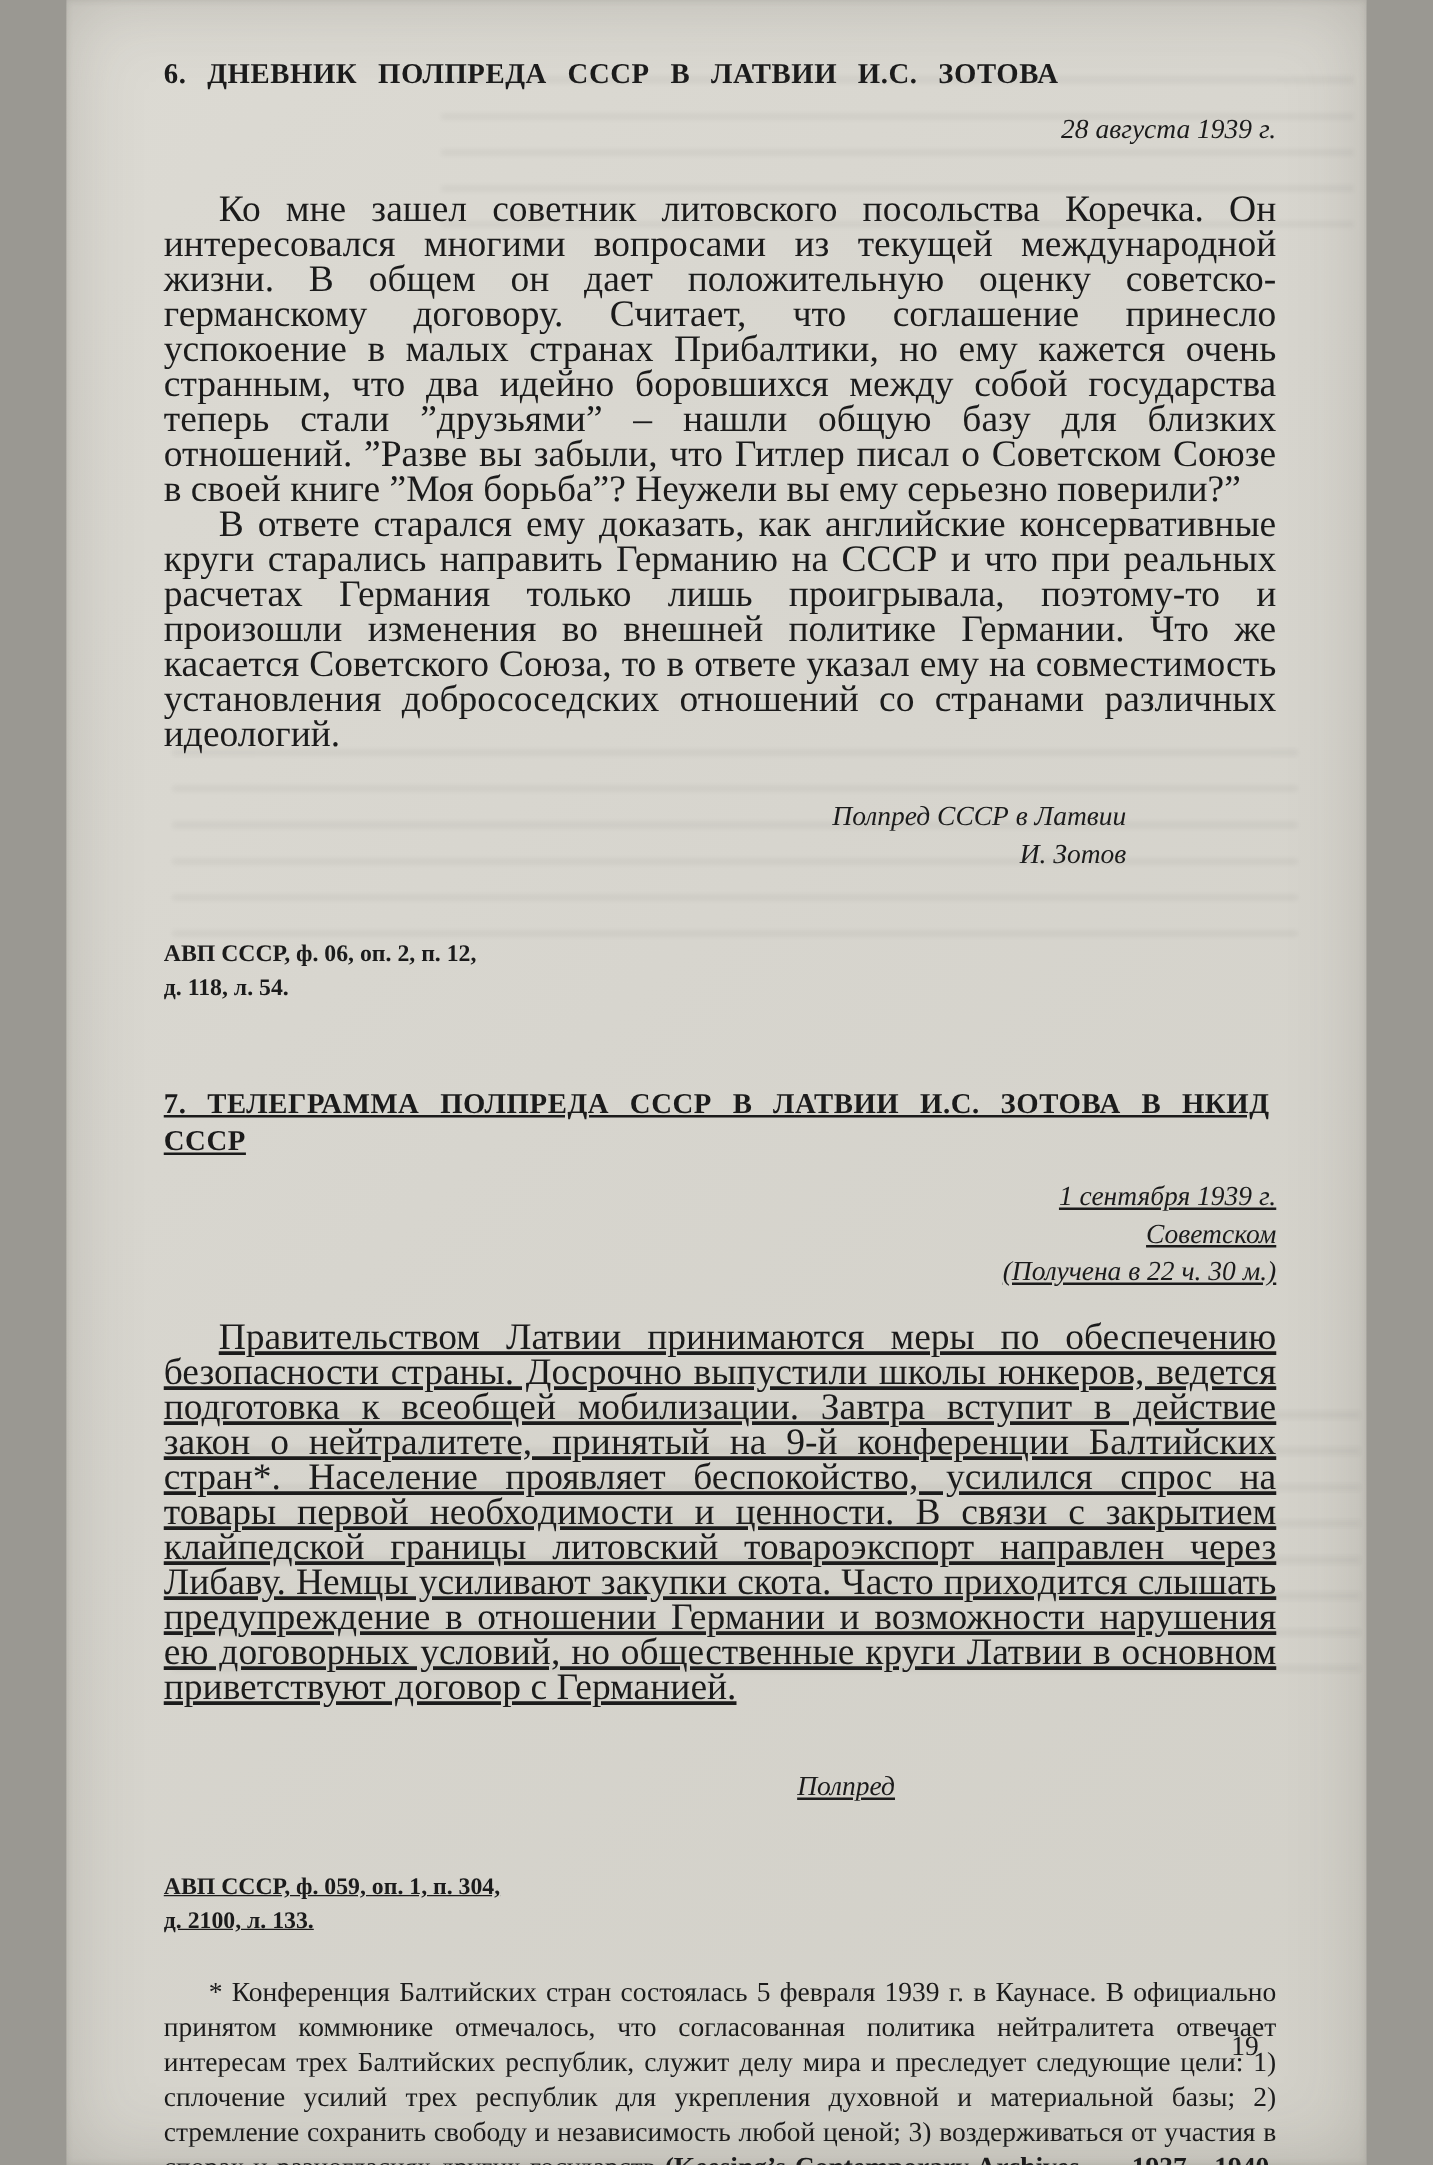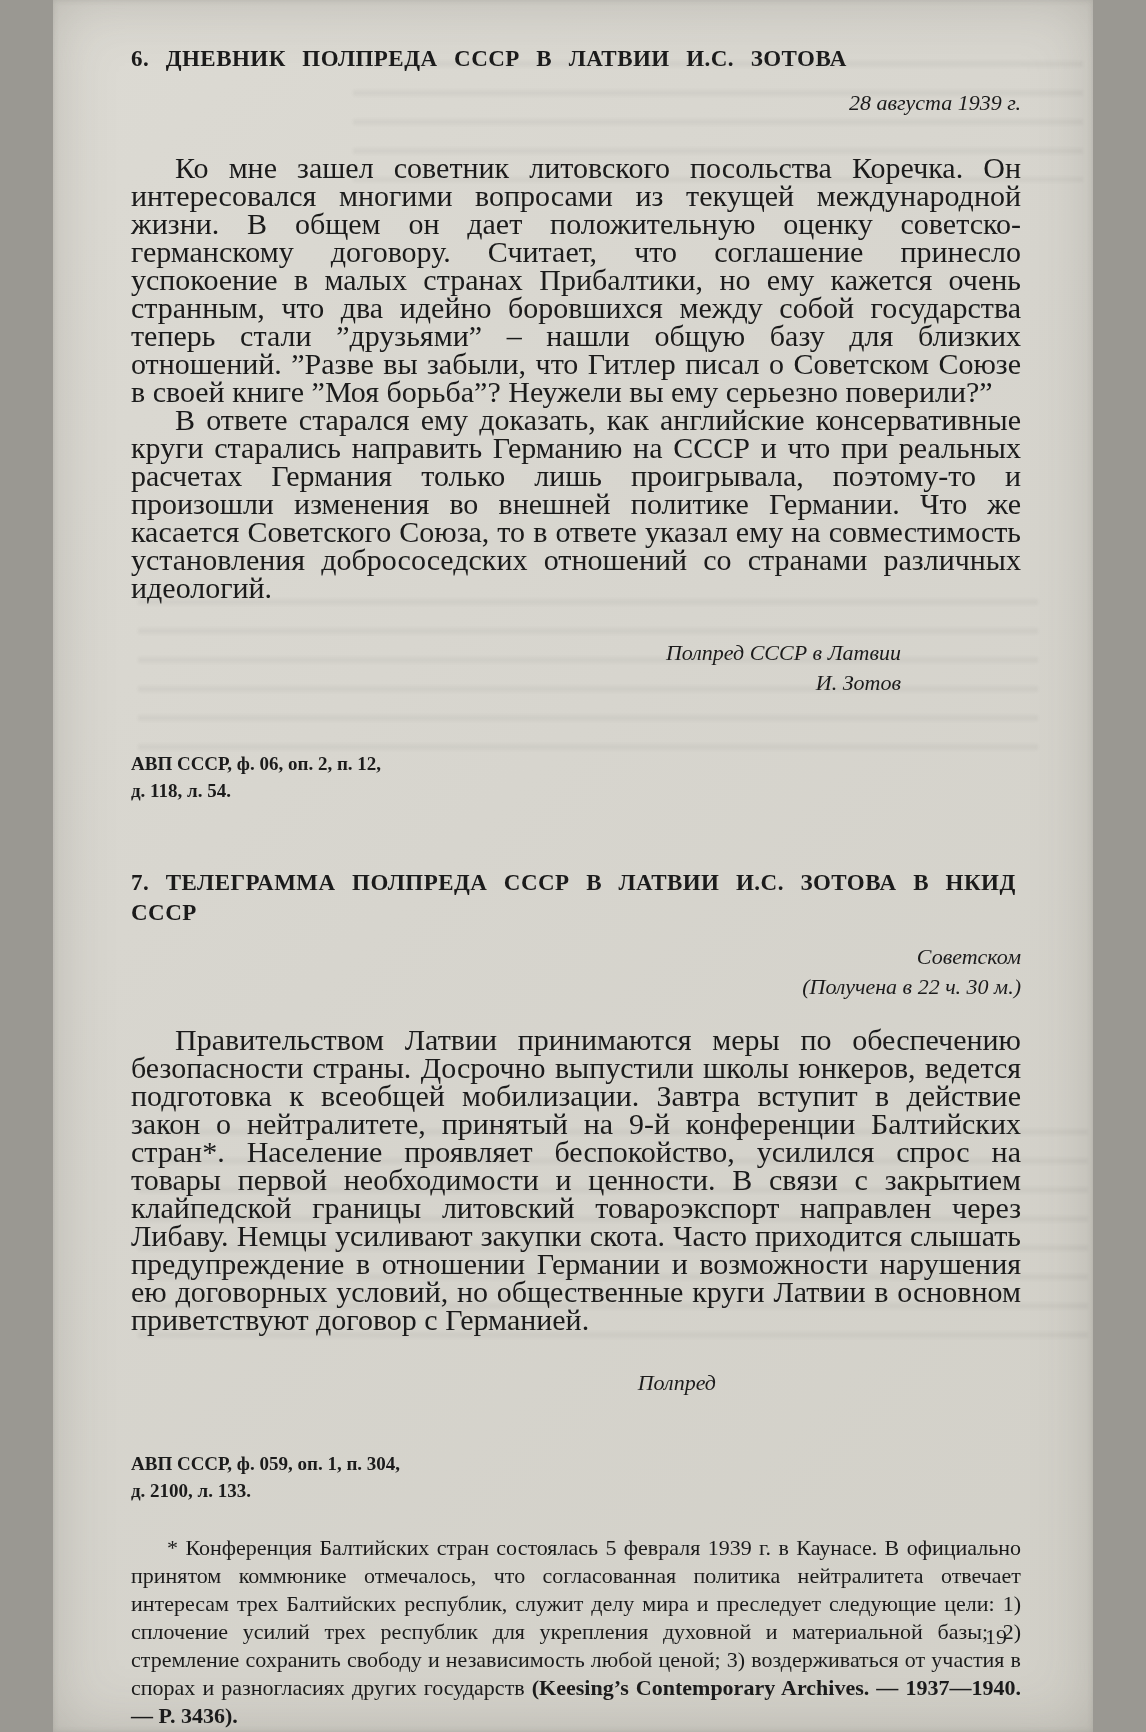--- a/index.html
+++ b/index.html
@@ -37,26 +37,26 @@
     text-align:justify;text-indent:44px;
     margin:0;
     hyphens:auto;
   }
   .signature{
     text-align:right;font-style:italic;
     font-size:22px;line-height:30px;
     margin-top:36px;
   }
   .sig6{padding-right:120px;}
-  .sig7{padding-right:305px;margin-top:34px;}
+  .sig7{padding-right:305px;margin-top:50px;}
   .archive{
     font-weight:bold;font-size:19px;line-height:27px;
     margin-top:52px;
   }
-  .doc7{margin-top:64px;}
+  .doc7{margin-top:64px;text-decoration:underline;}
   .doc7-head{margin-bottom:24px;}
   .footnote{
     margin-top:30px;
     font-size:22px;line-height:28px;
     text-align:justify;
     hyphens:auto;
   }
   .footnote .fn-indent{display:inline-block;width:36px;}
   .footnote b{font-weight:bold;}
   .page-number{
@@ -89,20 +89,21 @@
     <div class="archive">
       <div>АВП СССР, ф. 06, оп. 2, п. 12,</div>
       <div>д. 118, л. 54.</div>
     </div>
   </section>
 
   <section class="doc7">
     <h2 class="doc-title">7. ТЕЛЕГРАММА ПОЛПРЕДА СССР В ЛАТВИИ И.С. ЗОТОВА В НКИД СССР</h2>
 
     <div class="head-right doc7-head">
+      <div>1 сентября 1939 г.</div>
       <div>Советском</div>
       <div>(Получена в 22 ч. 30 м.)</div>
     </div>
 
     <p class="para">Правительством Латвии принимаются меры по обеспечению безопасности страны. Досрочно выпустили школы юнкеров, ведется подготовка к всеобщей мобилизации. Завтра вступит в действие закон о нейтралитете, принятый на 9-й конференции Балтийских стран*. Население проявляет беспокойство, усилился спрос на товары первой необходимости и ценности. В связи с закрытием клайпедской границы литовский товароэкспорт направлен через Либаву. Немцы усиливают закупки скота. Часто приходится слышать предупреждение в отношении Германии и возможности нарушения ею договорных условий, но общественные круги Латвии в основном приветствуют договор с Германией.</p>
 
     <div class="signature sig7">
       <div>Полпред</div>
     </div>
 

